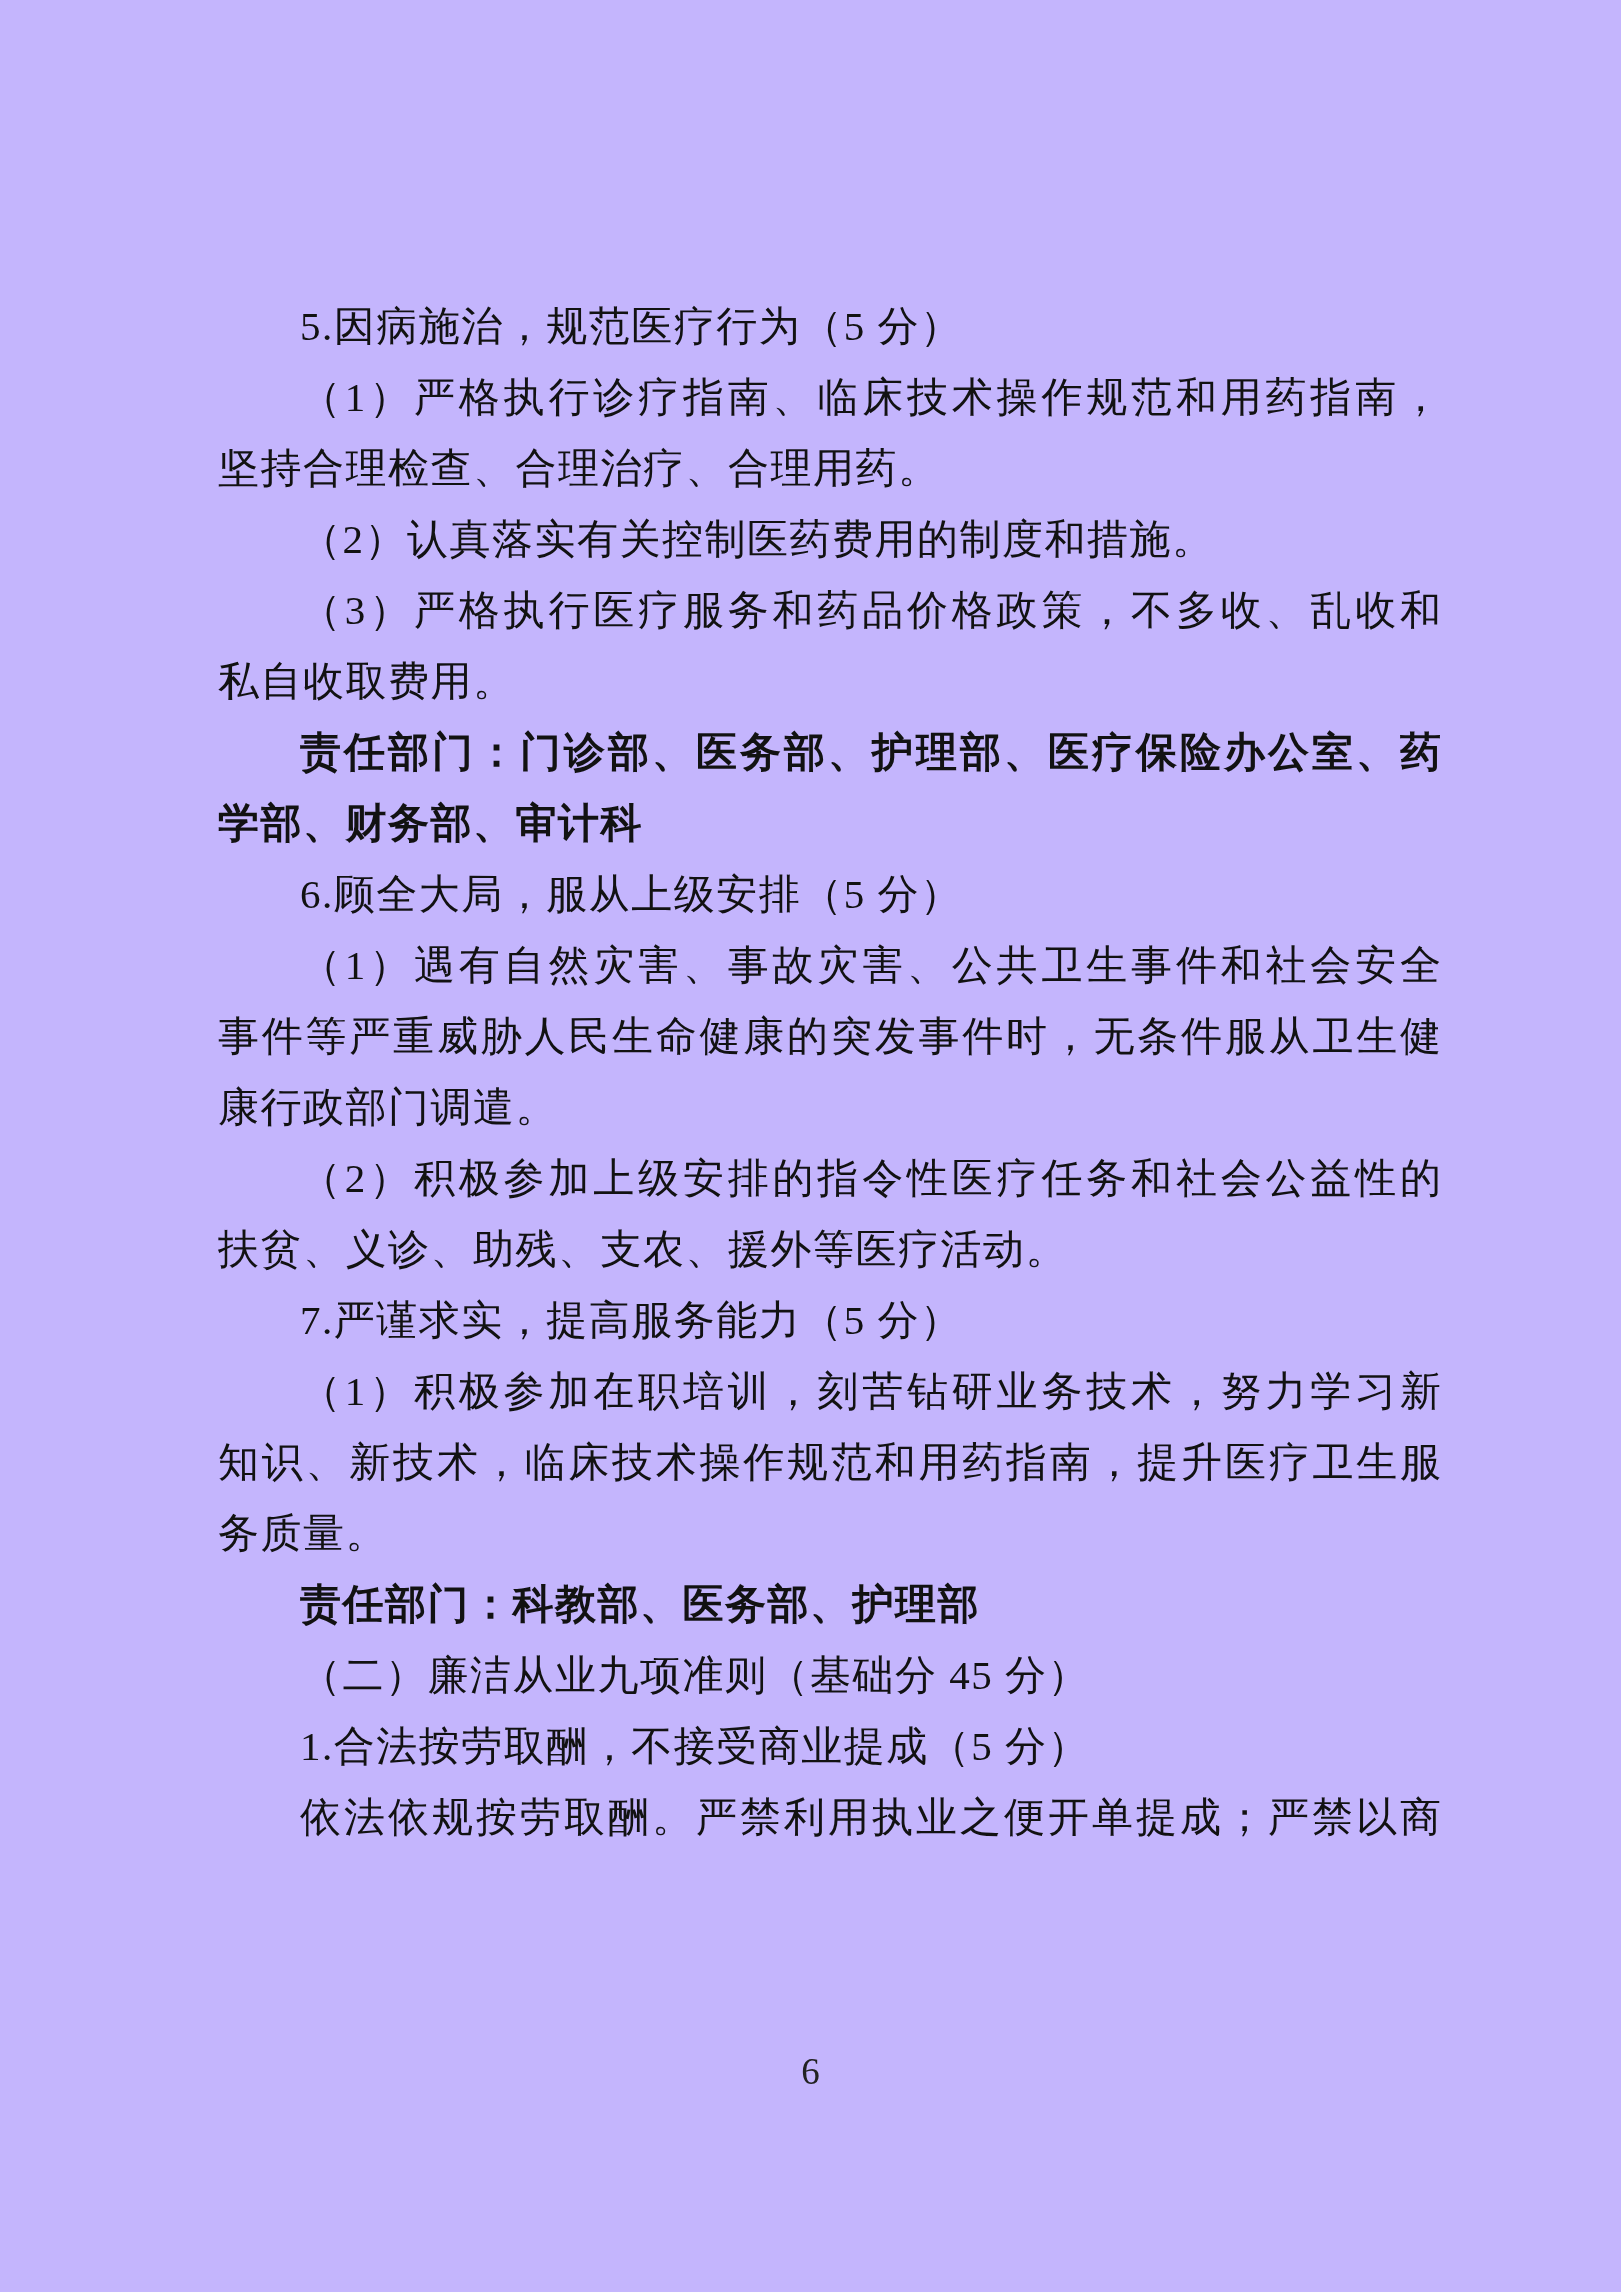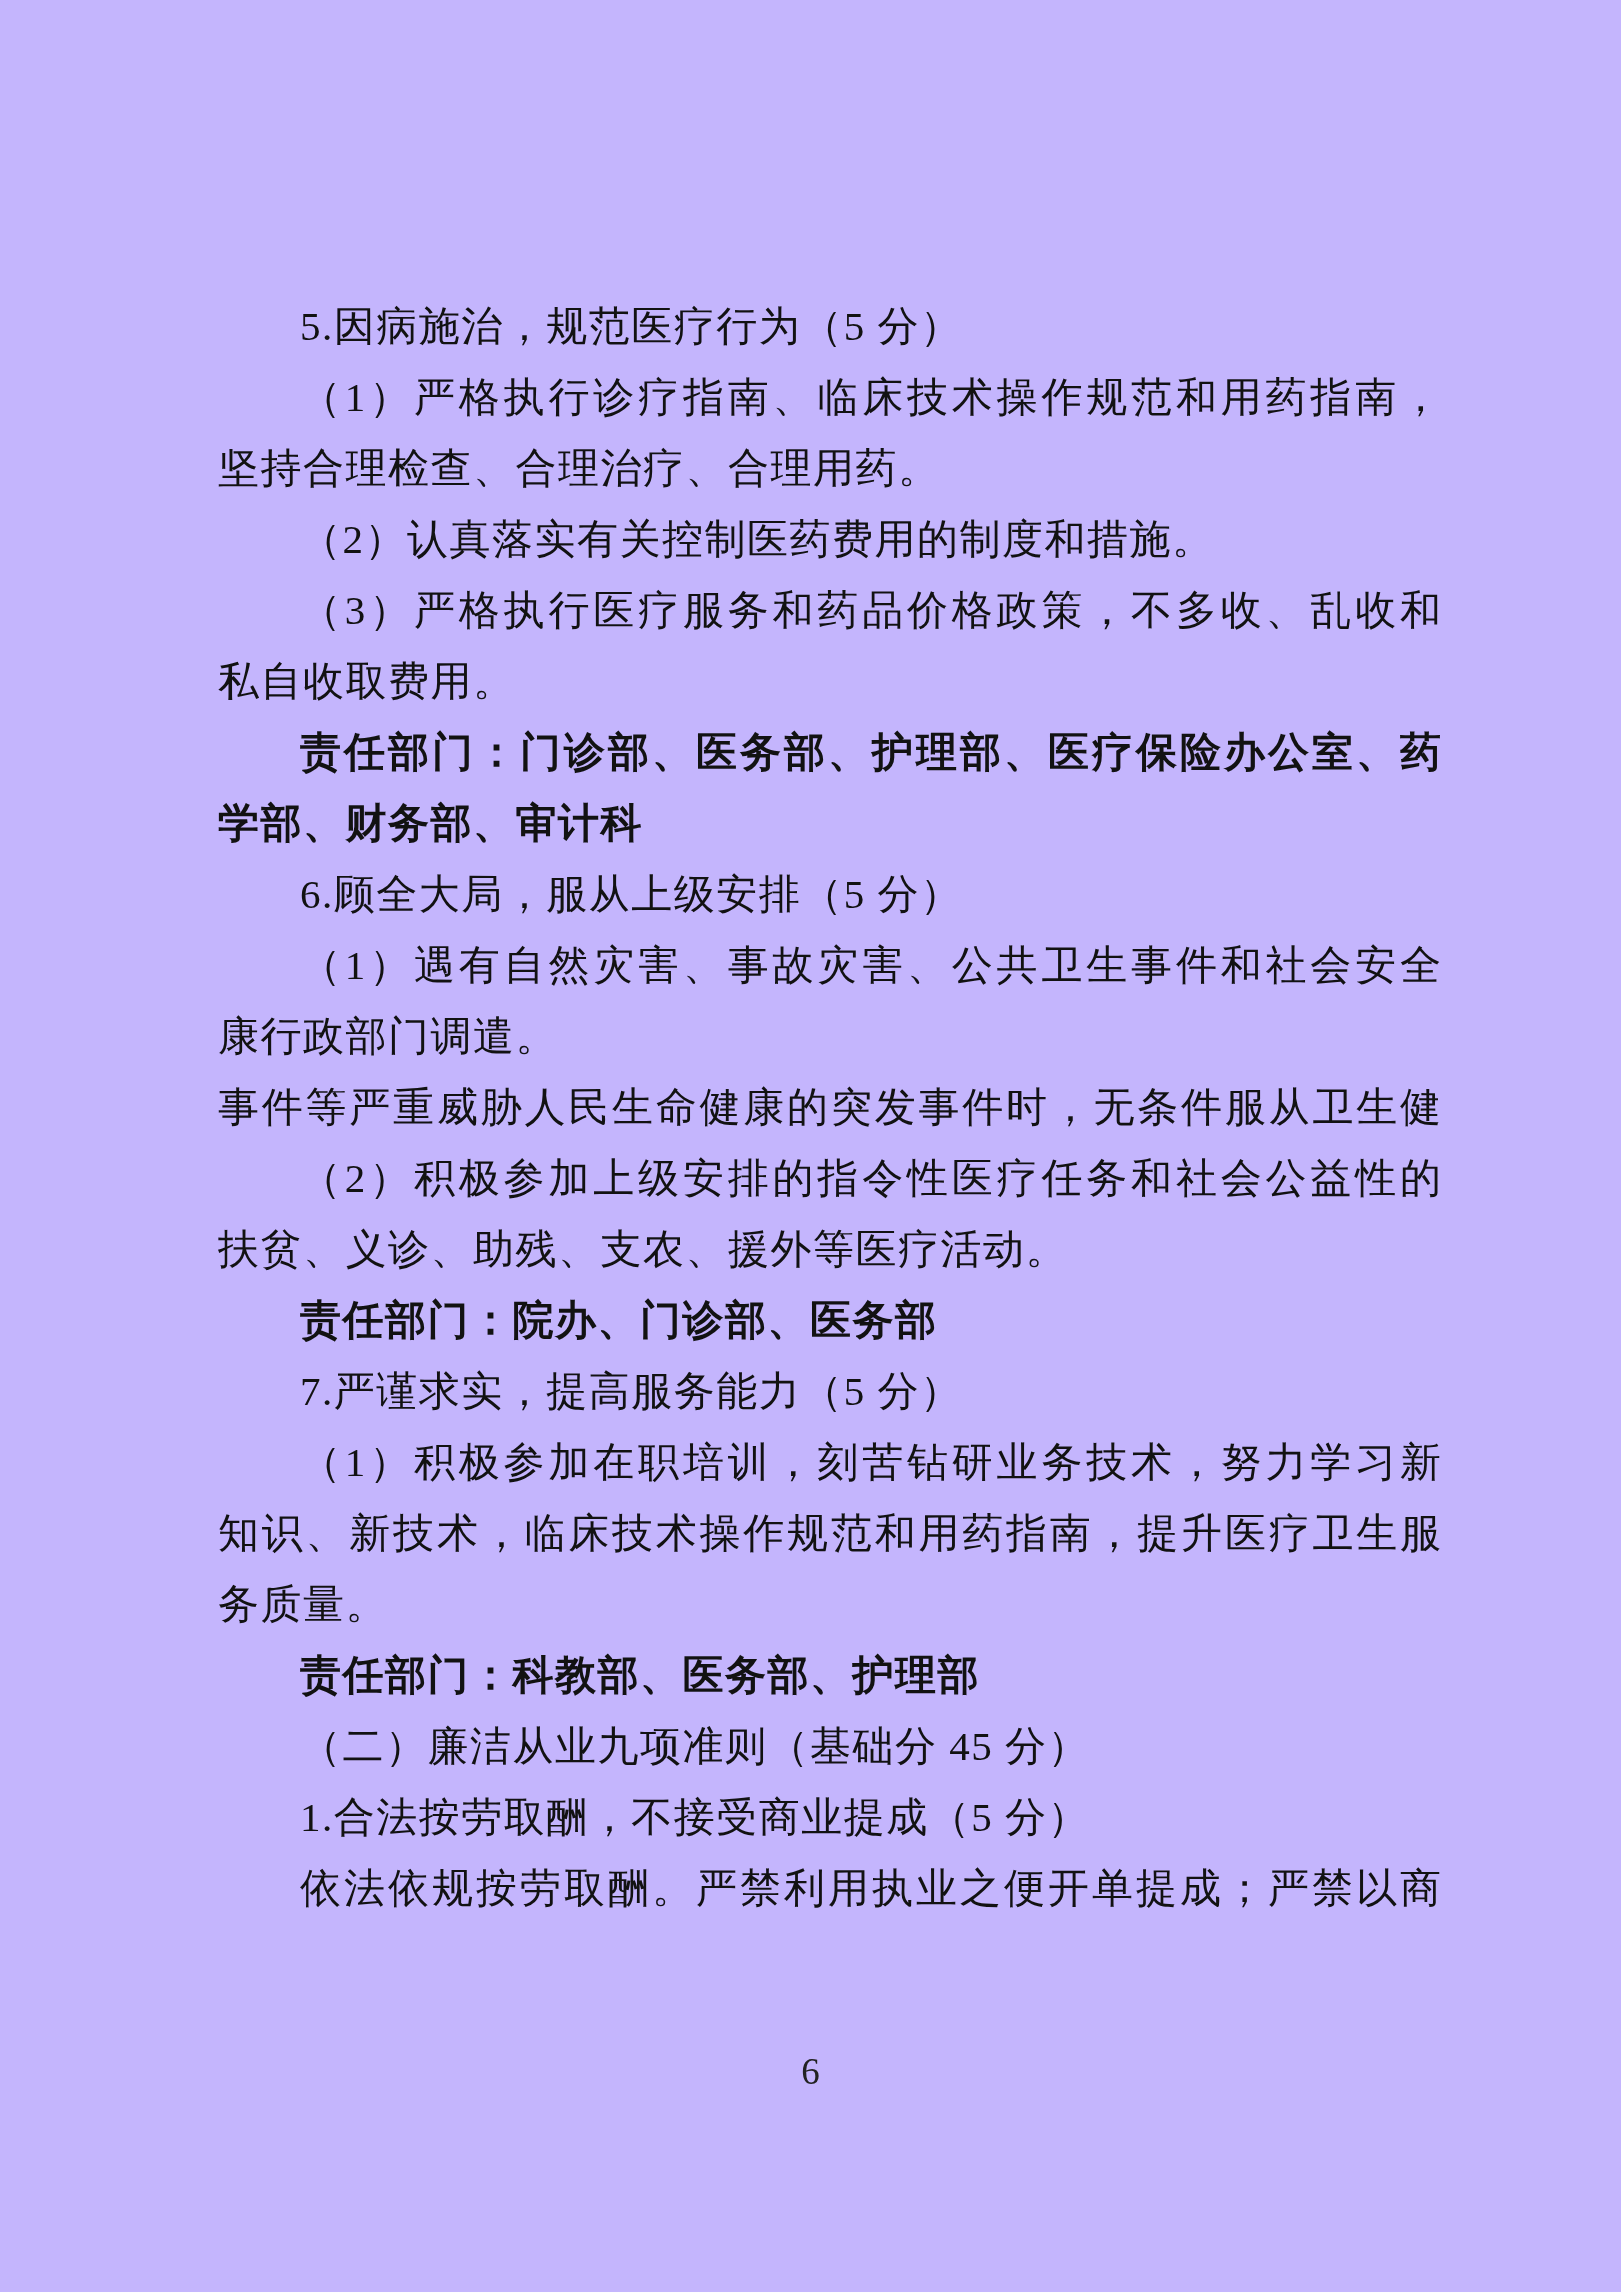--- a/index.html
+++ b/index.html
@@ -52,25 +52,24 @@
       <div class="line indent">5.因病施治，规范医疗行为（5 分）</div>
       <div class="line indent justify">（1）严格执行诊疗指南、临床技术操作规范和用药指南，</div>
       <div class="line">坚持合理检查、合理治疗、合理用药。</div>
       <div class="line indent">（2）认真落实有关控制医药费用的制度和措施。</div>
       <div class="line indent justify">（3）严格执行医疗服务和药品价格政策，不多收、乱收和</div>
       <div class="line">私自收取费用。</div>
       <div class="line indent bold justify">责任部门：门诊部、医务部、护理部、医疗保险办公室、药</div>
       <div class="line bold">学部、财务部、审计科</div>
       <div class="line indent">6.顾全大局，服从上级安排（5 分）</div>
       <div class="line indent justify">（1）遇有自然灾害、事故灾害、公共卫生事件和社会安全</div>
+      <div class="line justify">事件等严重威胁人民生命健康的突发事件时，无条件服从卫生健</div>
       <div class="line">康行政部门调遣。</div>
-      <div class="line justify">事件等严重威胁人民生命健康的突发事件时，无条件服从卫生健</div>
       <div class="line indent justify">（2）积极参加上级安排的指令性医疗任务和社会公益性的</div>
       <div class="line">扶贫、义诊、助残、支农、援外等医疗活动。</div>
-      <div class="line indent bold">责任部门：院办、门诊部、医务部</div>
       <div class="line indent">7.严谨求实，提高服务能力（5 分）</div>
       <div class="line indent justify">（1）积极参加在职培训，刻苦钻研业务技术，努力学习新</div>
       <div class="line justify">知识、新技术，临床技术操作规范和用药指南，提升医疗卫生服</div>
       <div class="line">务质量。</div>
       <div class="line indent bold">责任部门：科教部、医务部、护理部</div>
       <div class="line indent">（二）廉洁从业九项准则（基础分 45 分）</div>
       <div class="line indent">1.合法按劳取酬，不接受商业提成（5 分）</div>
       <div class="line indent justify">依法依规按劳取酬。严禁利用执业之便开单提成；严禁以商</div>
     </div>
   <div class="page-number">6</div>

